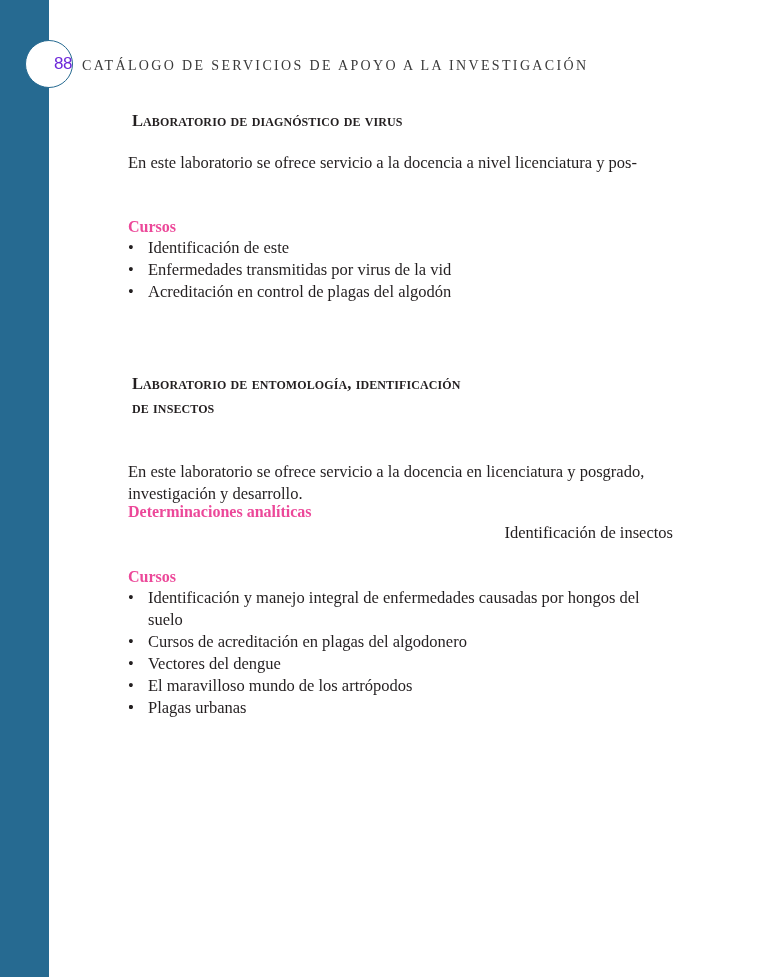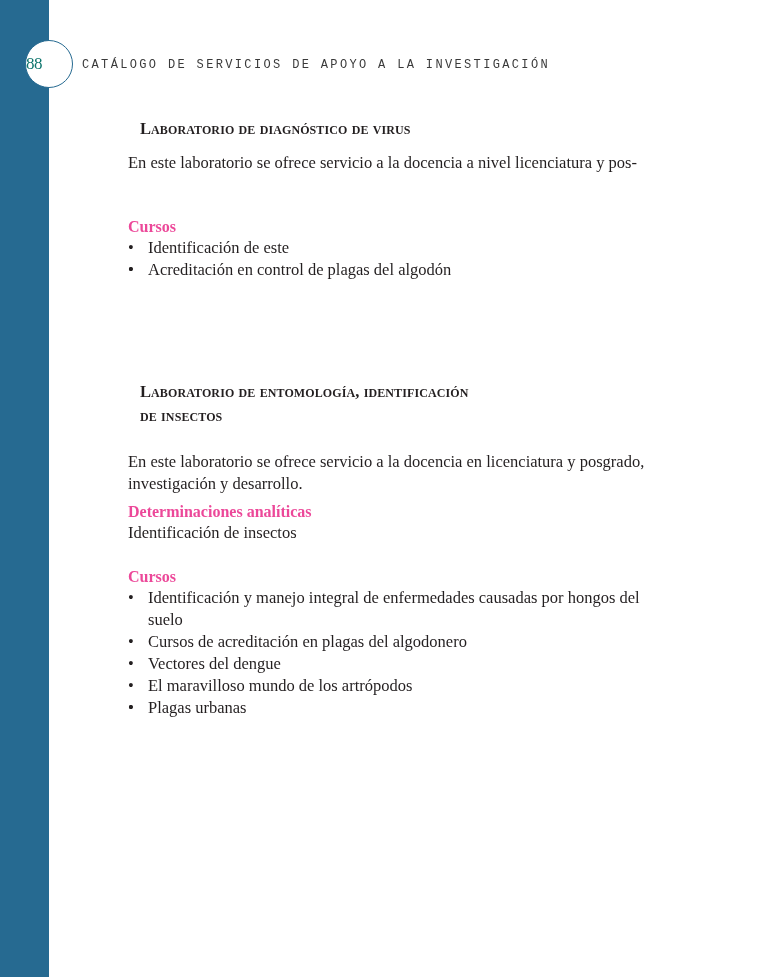--- a/index.html
+++ b/index.html
@@ -9,32 +9,32 @@
       font-family: "Liberation Serif", "DejaVu Serif", serif;
       color: #231f20;
     }
     .sidebar {
       position: absolute; left: 0; top: 0; width: 49px; height: 977px;
       background: #266a91;
     }
     .page-circle {
       position: absolute; left: 25px; top: 40px; width: 46px; height: 46px;
       border-radius: 50%; background: #ffffff; border: 1.5px solid #266a91;
-      display: flex; align-items: center; justify-content: flex-start;
-      font-family: Liberation Serif, serif;
-      font-size: 17px; color: #0f766e; letter-spacing: -0.5px;
+      display: flex; align-items: center; justify-content: flex-end;
+      font-family: Liberation Sans, sans-serif;
+      font-size: 17px; color: #6d28d9; letter-spacing: -0.5px;
     }
     .running-head {
       position: absolute; left: 82px; top: 58px;
-      font-family: Liberation Mono, monospace;
-      font-size: 12px; letter-spacing: 2.35px; color: #3a3a3a;
+      font-family: Liberation Serif, serif;
+      font-size: 14px; letter-spacing: 2.35px; color: #3a3a3a;
     }
     .content { position: absolute; left: 128px; top: 0; width: 545px; }
     h2 {
-      position: absolute; left: 0; margin: 12px;
+      position: absolute; left: 0; margin: 4px;
       font-size: 16.5px; font-weight: bold; line-height: 24px;
       font-variant: small-caps; letter-spacing: 0.1px; color: #231f20;
       white-space: nowrap;
     }
     .para {
       position: absolute; left: 0; margin: 0;
       font-size: 16.5px; line-height: 22px; color: #231f20; width: 545px;
     }
     .subhead {
       position: absolute; left: 0; margin: 0;
@@ -65,36 +65,36 @@
   <h2 style="top:105px;">Laboratorio de diagnóstico de virus</h2>
 
   <p class="para" style="top:152px;">
     <span>En este laboratorio se ofrece servicio a la docencia a nivel licenciatura y pos-</span><br>
   </p>
 
   <p class="subhead" style="top:216px;">Cursos</p>
 
   <ul class="bullets" style="top:237px;">
     <li><span class="dot">•</span><span>Identificación de este</span></li>
-    <li><span class="dot">•</span></li>
+    <li><span class="dot">•</span><span>Enfermedades transmitidas por virus de la vid</span></li>
     <li><span class="dot">•</span><span>Acreditación en control de plagas del algodón</span></li>
   </ul>
 
   <h2 style="top:368px;">
     <span>Laboratorio de entomología, identificación</span><br>
     <span>de insectos</span>
   </h2>
 
-  <p class="para" style="top:451px;">
+  <p class="para" style="top:461px;">
     <span>En este laboratorio se ofrece servicio a la docencia en licenciatura y posgrado,</span><br>
     <span>investigación y desarrollo.</span>
   </p>
 
   <p class="subhead" style="top:501px;">Determinaciones analíticas</p>
-  <p class="para" style="top:522px;">Identificación de insectos</p>
+  <p class="para" style="top:522px;text-align:right;">Identificación de insectos</p>
 
   <p class="subhead" style="top:566px;">Cursos</p>
 
   <ul class="bullets" style="top:587px;">
     <li><span class="dot">•</span><span>Identificación y manejo integral de enfermedades causadas por hongos del suelo</span></li>
     <li><span class="dot">•</span><span>Cursos de acreditación en plagas del algodonero</span></li>
     <li><span class="dot">•</span><span>Vectores del dengue</span></li>
     <li><span class="dot">•</span><span>El maravilloso mundo de los artrópodos</span></li>
     <li><span class="dot">•</span></li>
     <li><span class="dot">•</span><span>Plagas urbanas</span></li>

